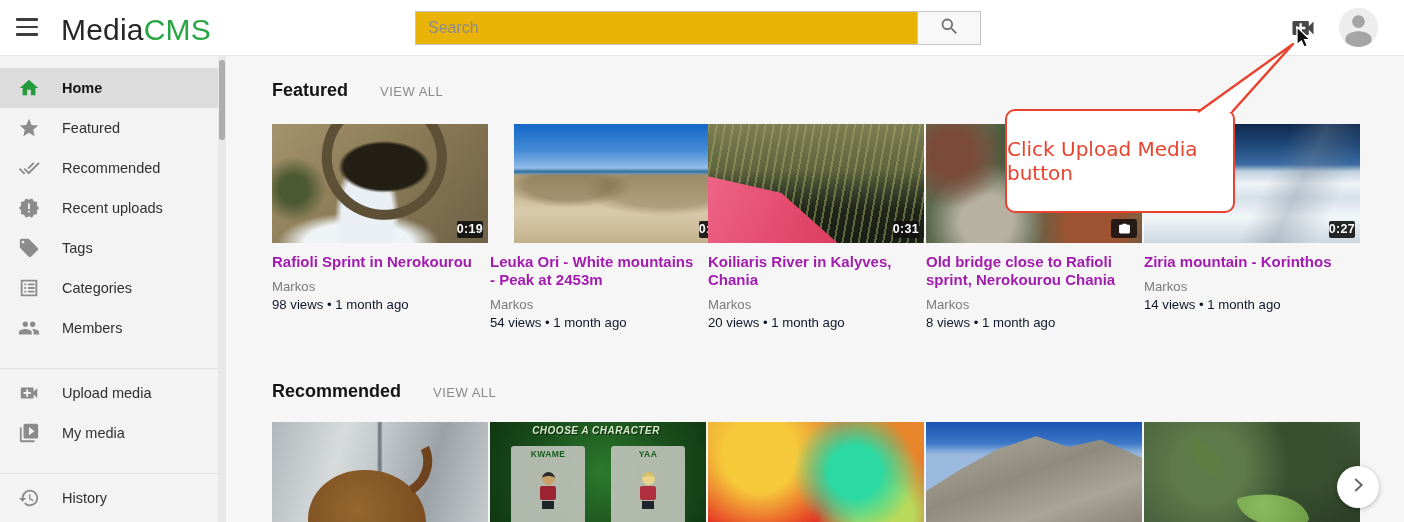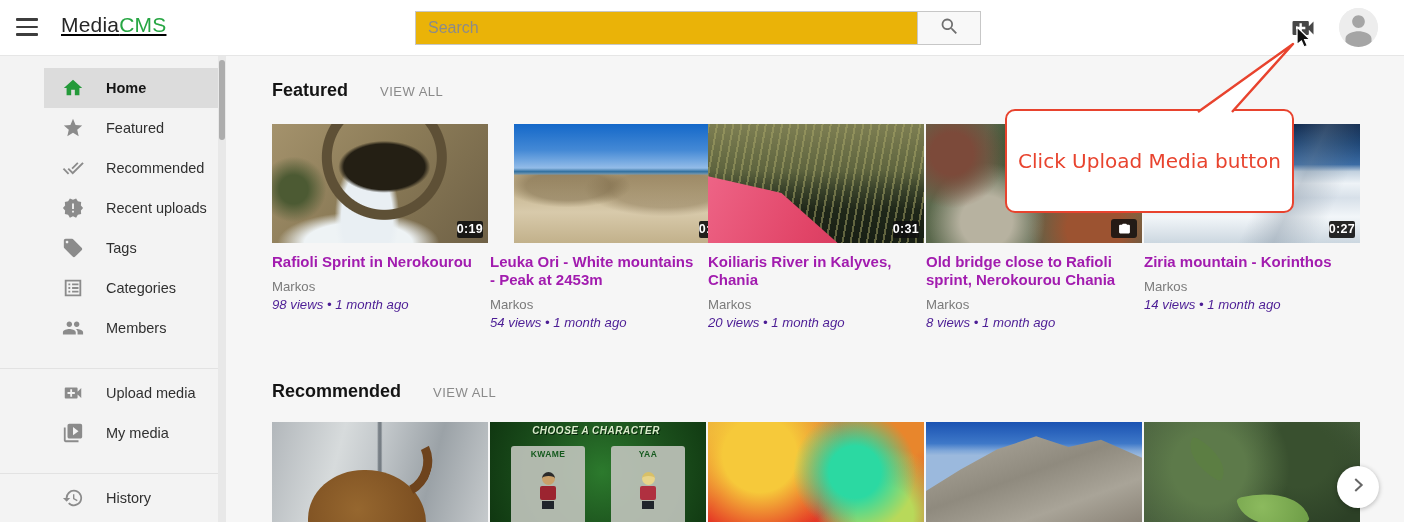--- a/index.html
+++ b/index.html
@@ -4,38 +4,38 @@
 <style>
   * { margin:0; padding:0; box-sizing:border-box; }
   html,body { width:1404px; height:522px; overflow:hidden; background:#f6f6f6;
               font-family:"Liberation Sans", sans-serif; }
 
   
   .topbar { position:absolute; left:0; top:0; width:1404px; height:56px; background:#fff;
             border-bottom:1px solid #e6e6e6; z-index:10; }
   .hamburger { position:absolute; left:16px; top:18px; width:24px; height:20px; cursor:pointer; }
   .hamburger span { display:block; width:22px; height:2.6px; background:#3d3d3d; margin:0 0 5px 0; border-radius:1px; }
-  .logo { position:absolute; left:61px; top:13px; font-size:21px; font-weight:500; letter-spacing:.2px; cursor:pointer;text-decoration:underline; }
+  .logo { position:absolute; left:61px; top:13px; font-size:30px; font-weight:500; letter-spacing:.2px; cursor:pointer; }
   .logo .p1 { color:#272727; } .logo .p2 { color:#27a643; }
   .searchwrap { position:absolute; left:415px; top:11px; width:566px; height:34px; display:flex;
                 border:1px solid #c7c7c7; background:#fff; }
   .searchwrap input { flex:1; border:none; outline:none; padding:0 12px; font-size:16px;
                       font-family:"Liberation Sans",sans-serif; color:#333; background:#eab308; }
   .searchwrap input::placeholder { color:#8b8b8b; }
   .searchbtn { width:63px; border-left:1px solid #c7c7c7; background:#f8f8f8; display:flex;
                align-items:center; justify-content:center; cursor:pointer; }
   .uploadbtn { position:absolute; left:1289px; top:14px; width:28px; height:28px; cursor:pointer; }
   .avatar { position:absolute; left:1339px; top:8px; width:39px; height:39px; border-radius:50%;
             background:#ededed; overflow:hidden; cursor:pointer; }
 
   
   .sidebar { position:absolute; left:0; top:56px; width:218px; height:466px; background:#f3f3f3;
              padding-top:12px; z-index:5; }
   .sb-item { height:40px; display:flex; align-items:center; padding-left:18px; cursor:pointer;
-             color:#303030; font-size:14.5px;margin-left:44px; }
+             color:#303030; font-size:14.5px; }
   .sb-item.active { background:#dcdcdc; font-weight:700; color:#161616; }
   .sb-ico { width:22px; height:22px; margin-right:22px; flex:0 0 22px; }
   .sb-ico svg { width:22px; height:22px; display:block; }
   .sb-div { border:none; border-top:1px solid #e2e2e2; margin:20px 0 4px 0; }
   .sb-scroll { position:absolute; left:218px; top:56px; width:8px; height:466px; background:#e8e8e8; }
   .sb-thumb { position:absolute; left:1px; top:4px; width:6px; height:80px; background:#adadad; border-radius:3px; }
 
   
   .main { position:absolute; left:226px; top:56px; width:1178px; height:466px; overflow:hidden; }
   .sec-head { position:absolute; left:46px; display:flex; align-items:baseline; }
@@ -45,21 +45,21 @@
   .card { width:216px; }
   .thumb { position:relative; width:216px; height:119px; overflow:hidden; cursor:pointer; }
   .duration { position:absolute; right:5px; bottom:5px; background:rgba(16,16,16,.9); color:#fff;
               font-size:12.5px; font-weight:700; padding:1px 0 2px; border-radius:2px; letter-spacing:.3px; }
   .cam-badge { position:absolute; right:5px; bottom:5px; background:rgba(16,16,16,.85); border-radius:3px;
                width:26px; height:19px; display:flex; align-items:center; justify-content:center; }
   .cam-badge svg { width:13px; height:13px; }
   .c-title { margin-top:10px; padding-right:10px; font-size:15px; font-weight:700; color:#a21caf;
              line-height:18px; cursor:pointer; }
   .c-author { margin-top:8px; font-size:13.2px; color:#7a7a7a; cursor:pointer; }
-  .c-meta { margin-top:3px; font-size:13.2px; color:#4c1d95;font-style:italic; }
+  .c-meta { margin-top:3px; font-size:13.2px; color:#0f172a; }
 
   
   .thumb-waterfall { background:
       radial-gradient(ellipse 46px 26px at 52% 36%, #241f14 0 88%, transparent 100%),
       radial-gradient(circle 74px at 52% 28%, transparent 0 52px, #5e5036 53px 62px, transparent 63px),
       radial-gradient(ellipse 34px 64px at 44% 78%, #e9eff3 0 75%, transparent 95%),
       radial-gradient(ellipse 90px 34px at 40% 100%, #eef3f5 0 60%, transparent 90%),
       radial-gradient(circle at 10% 55%, #4c5a33 0 7%, transparent 16%),
       linear-gradient(130deg, #a4926c 0%, #8c7c58 45%, #6f6146 100%); }
   .thumb-mountains-sea { background:
@@ -124,21 +124,21 @@
       radial-gradient(circle at 72% 28%, #39502f 0 18%, rgba(57,80,47,0) 44%),
       radial-gradient(circle at 82% 80%, #2c4026 0 22%, rgba(44,64,38,0) 48%),
       linear-gradient(135deg, #4d6541, #425839); }
   .thumb-green-leaves::before { content:""; position:absolute; left:96px; top:68px; width:66px; height:40px;
       background:radial-gradient(circle at 35% 35%, #8cba5e, #6d9c46); border-radius:8% 92% 8% 92%;
       transform:rotate(-14deg); box-shadow:-58px 18px 0 -6px #79a84f; }
   .thumb-green-leaves::after { content:""; position:absolute; left:40px; top:24px; width:46px; height:26px;
       background:#5c7f41; border-radius:10% 90% 10% 90%; transform:rotate(30deg); opacity:.8; }
 
   
-  .callout { position:absolute; left:1005px; top:109px; width:289px; height:104px; background:#fff;
+  .callout { position:absolute; left:1005px; top:109px; width:230px; height:104px; background:#fff;
              border:2px solid #e8432e; border-radius:10px; z-index:39; display:flex;
              align-items:center; justify-content:center; }
   .callout-text { font-family:"DejaVu Sans", sans-serif; font-size:20px; color:#e8432e; }
   .beak { position:absolute; left:1190px; top:34px; width:120px; height:82px; z-index:40; pointer-events:none; }
   .cursor { position:absolute; left:1295px; top:26px; width:20px; height:24px; z-index:60; pointer-events:none; }
 
   
   .nextbtn { position:absolute; left:1337px; top:466px; width:42px; height:42px; border-radius:50%;
              background:#fff; box-shadow:0 1px 5px rgba(0,0,0,.28); z-index:30; display:flex;
              align-items:center; justify-content:center; cursor:pointer; }

